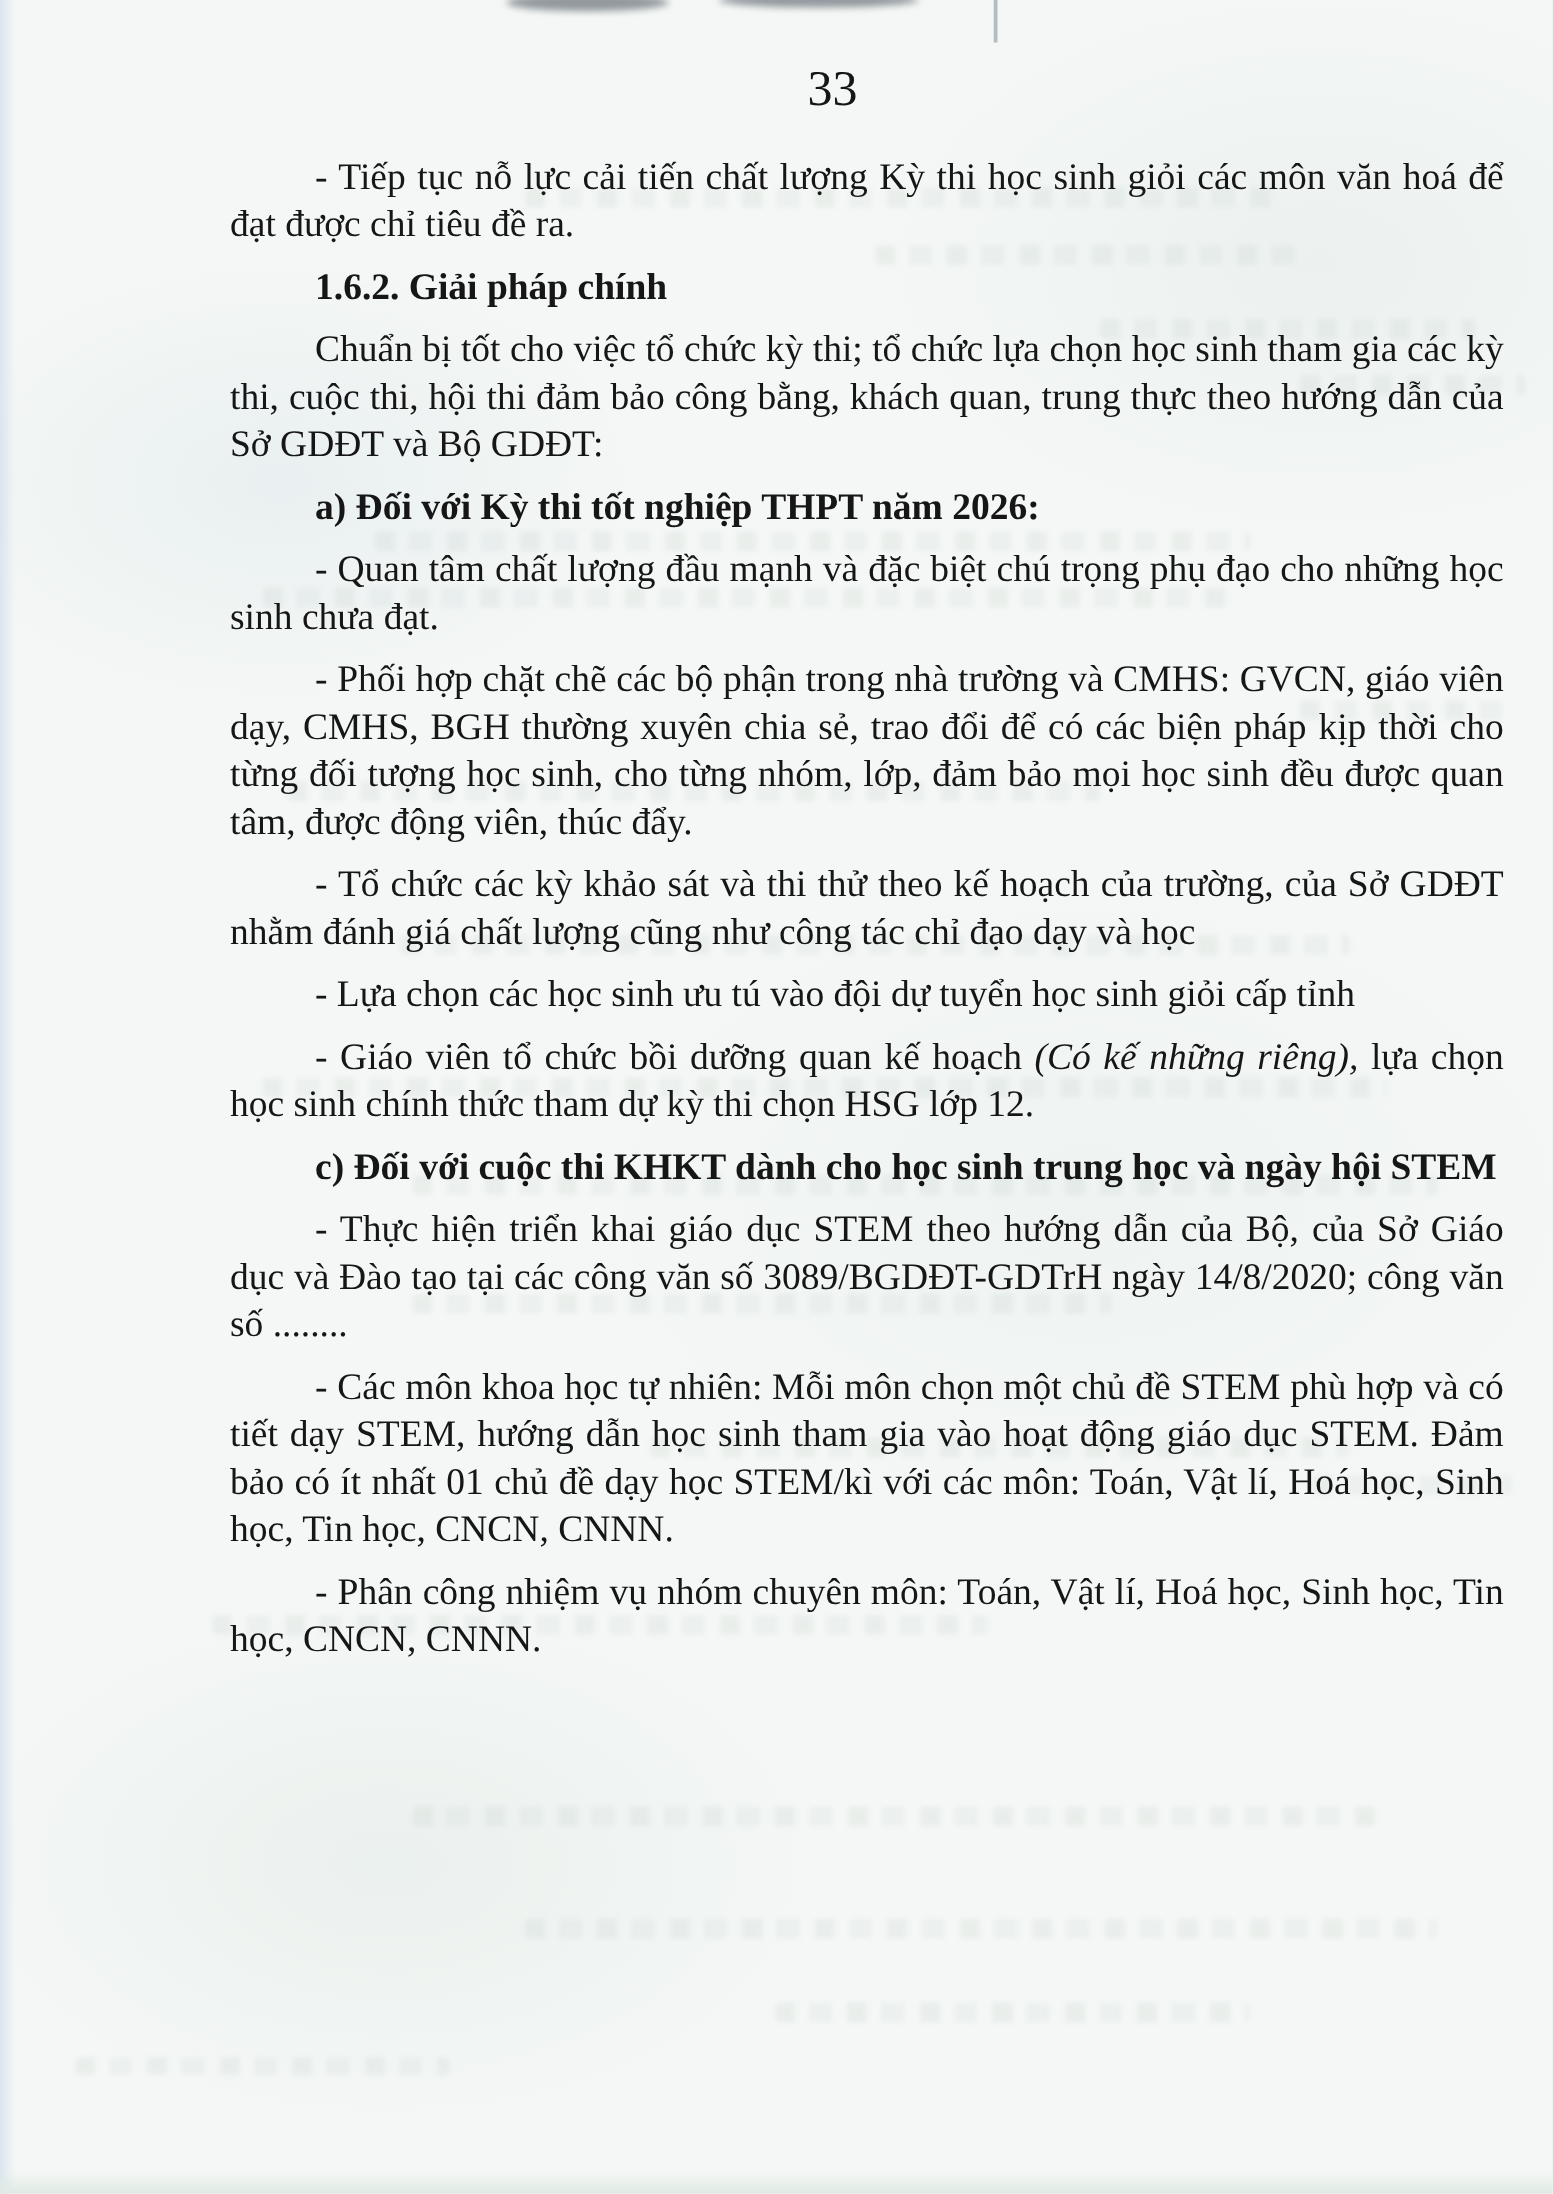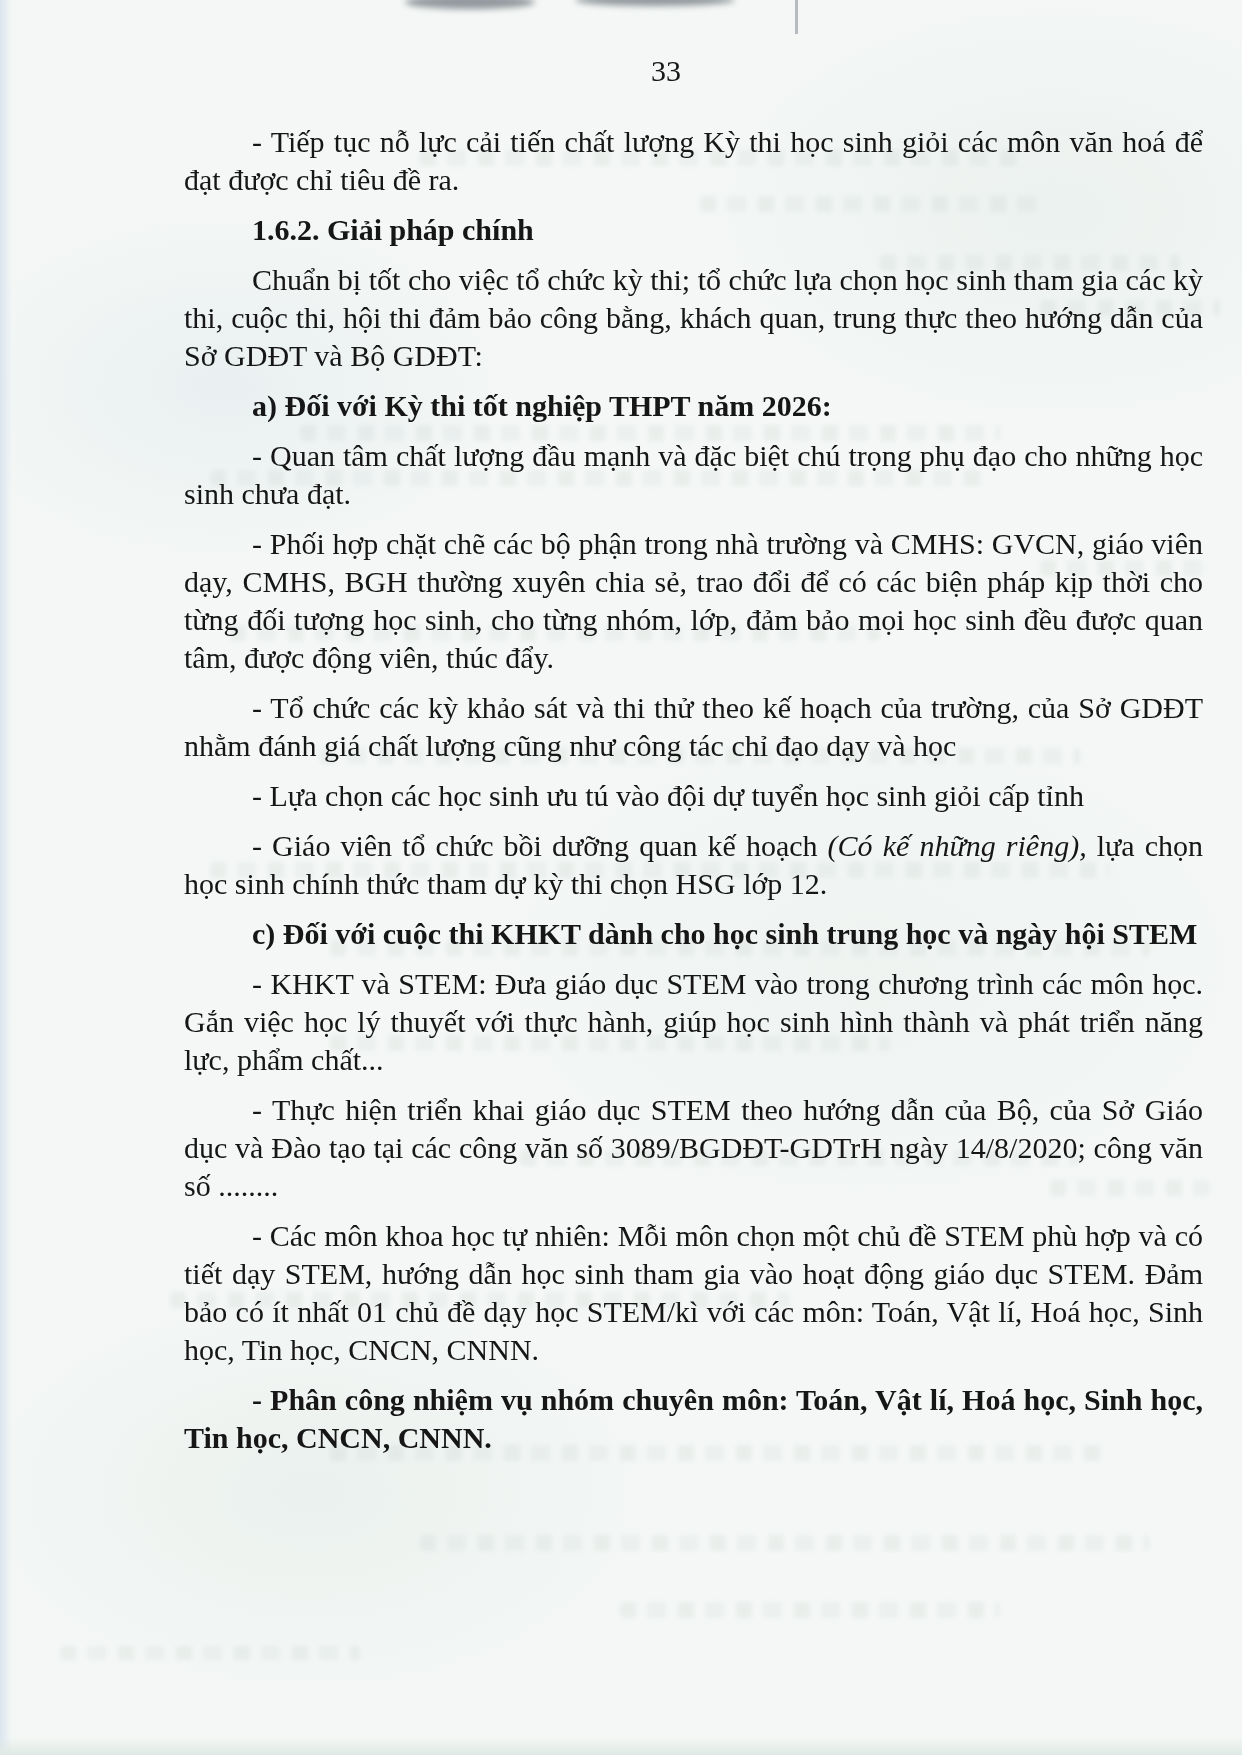--- a/index.html
+++ b/index.html
@@ -19,21 +19,21 @@
       radial-gradient(520px 320px at 85% 12%, rgba(216,228,224,.30), rgba(216,228,224,0) 70%),
       radial-gradient(600px 380px at 70% 55%, rgba(222,232,228,.25), rgba(222,232,228,0) 70%),
       radial-gradient(500px 300px at 25% 85%, rgba(213,226,221,.30), rgba(213,226,221,0) 70%);
   }
   .edge-left{position:absolute;left:0;top:0;width:12px;height:100%;
     background:linear-gradient(90deg,#dbe5ee,rgba(219,229,238,0));}
   .edge-bottom{position:absolute;left:0;bottom:0;width:100%;height:18px;
     background:linear-gradient(0deg,#dfeae4,rgba(223,234,228,0));}
   .pageno{
     position:absolute;top:52px;left:666px;transform:translateX(-50%);
-    font-size:30px;line-height:38px;
+    font-size:40px;line-height:38px;
   }
   .content{
     position:absolute;left:172px;top:111px;width:1043px;
     font-size:30px;line-height:38px;
     text-align:justify;
   }
   .content p{margin:12px;text-indent:68px;}
   .h{font-weight:bold;}
   .b0{margin-top:0;}
   .b1{margin-top:31px;}
@@ -42,21 +42,21 @@
   .b4{margin-top:11px;}
   .b5{margin-top:14px;}
   .b6{margin-top:16px;}
   .b7{margin-top:14px;}
   .b8{margin-top:12px;}
   .b9{margin-top:14px;}
   .b10{margin-top:17px;}
   .b11{margin-top:14px;}
   .b12{margin-top:11px;}
   .b13{margin-top:16px;}
-  .b14{margin-top:18px;font-weight:bold;}
+  .b14{margin-top:18px;}
   
   .ghost{
     position:absolute;height:16px;border-radius:4px;
     filter:blur(2px);opacity:.55;pointer-events:none;
     background:repeating-linear-gradient(90deg,
       rgba(146,168,160,.20) 0 16px, rgba(146,168,160,0) 16px 27px,
       rgba(152,172,178,.16) 27px 46px, rgba(152,172,178,0) 46px 58px);
   }
   .smudge{position:absolute;filter:blur(3px);border-radius:50%;
     background:rgba(66,74,86,.55);pointer-events:none;}
@@ -101,19 +101,18 @@
     <p class="b0">- Tiếp tục nỗ lực cải tiến chất lượng Kỳ thi học sinh giỏi các môn văn hoá để đạt được chỉ tiêu đề ra.</p>
     <p class="h b1">1.6.2. Giải pháp chính</p>
     <p class="b2">Chuẩn bị tốt cho việc tổ chức kỳ thi; tổ chức lựa chọn học sinh tham gia các kỳ thi, cuộc thi, hội thi đảm bảo công bằng, khách quan, trung thực theo hướng dẫn của Sở GDĐT và Bộ GDĐT:</p>
     <p class="h b3">a) Đối với Kỳ thi tốt nghiệp THPT năm 2026:</p>
     <p class="b4">- Quan tâm chất lượng đầu mạnh và đặc biệt chú trọng phụ đạo cho những học sinh chưa đạt.</p>
     <p class="b5">- Phối hợp chặt chẽ các bộ phận trong nhà trường và CMHS: GVCN, giáo viên dạy, CMHS, BGH thường xuyên chia sẻ, trao đổi để có các biện pháp kịp thời cho từng đối tượng học sinh, cho từng nhóm, lớp, đảm bảo mọi học sinh đều được quan tâm, được động viên, thúc đẩy.</p>
     <p class="b6">- Tổ chức các kỳ khảo sát và thi thử theo kế hoạch của trường, của Sở GDĐT nhằm đánh giá chất lượng cũng như công tác chỉ đạo dạy và học</p>
     <p class="b8">- Lựa chọn các học sinh ưu tú vào đội dự tuyển học sinh giỏi cấp tỉnh</p>
     <p class="b9"><span>- Giáo viên tổ chức bồi dưỡng quan kế hoạch </span><em>(Có kế những riêng),</em><span> lựa chọn học sinh chính thức tham dự kỳ thi chọn HSG lớp 12.</span></p>
     <p class="h b10">c) Đối với cuộc thi KHKT dành cho học sinh trung học và ngày hội STEM</p>
-    <p class="b11">- KHKT và STEM: Đưa giáo dục STEM vào trong chương trình các môn học. Gắn việc học lý thuyết với thực hành, giúp học sinh hình thành và phát triển năng lực, phẩm chất...</p>
     <p class="b12">- Thực hiện triển khai giáo dục STEM theo hướng dẫn của Bộ, của Sở Giáo dục và Đào tạo tại các công văn số 3089/BGDĐT-GDTrH ngày 14/8/2020; công văn số ........</p>
     <p class="b13">- Các môn khoa học tự nhiên: Mỗi môn chọn một chủ đề STEM phù hợp và có tiết dạy STEM, hướng dẫn học sinh tham gia vào hoạt động giáo dục STEM. Đảm bảo có ít nhất 01 chủ đề dạy học STEM/kì với các môn: Toán, Vật lí, Hoá học, Sinh học, Tin học, CNCN, CNNN.</p>
     <p class="b14">- Phân công nhiệm vụ nhóm chuyên môn: Toán, Vật lí, Hoá học, Sinh học, Tin học, CNCN, CNNN.</p>
   </div>
 
 </div>
 
 </body></html>

